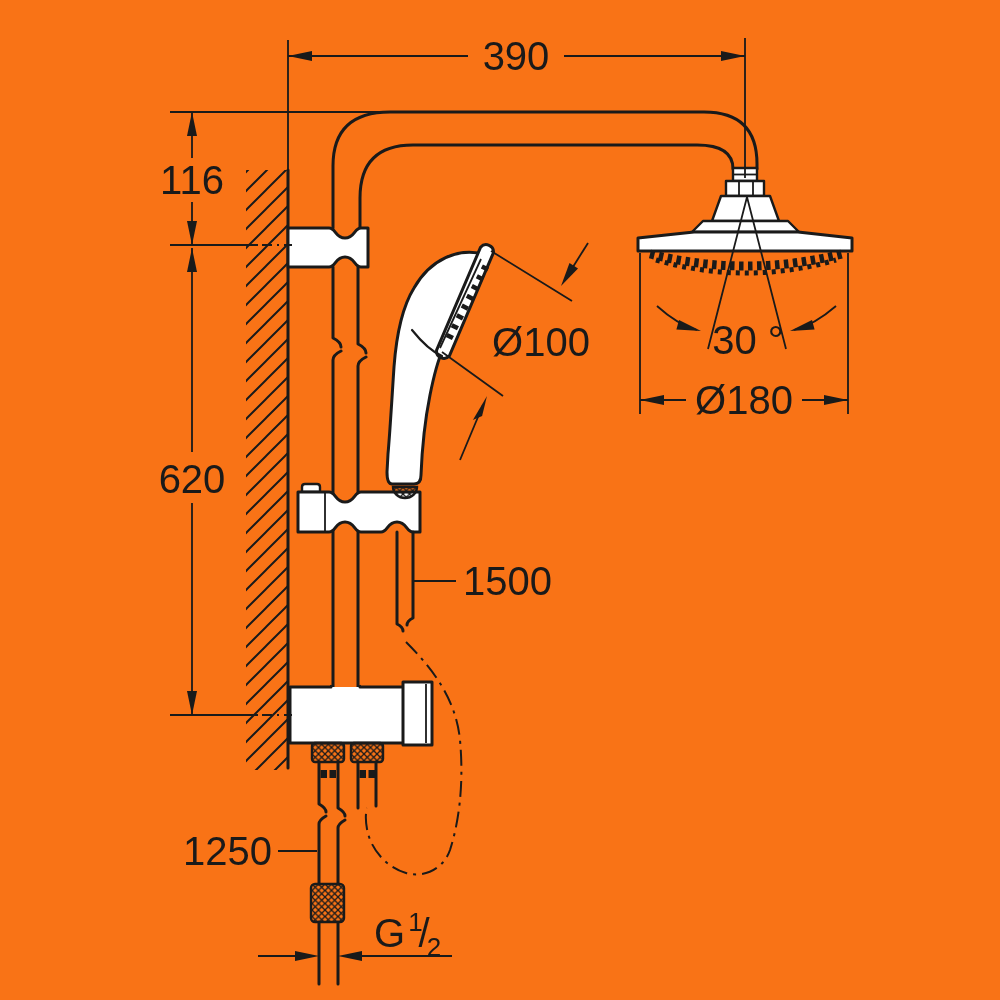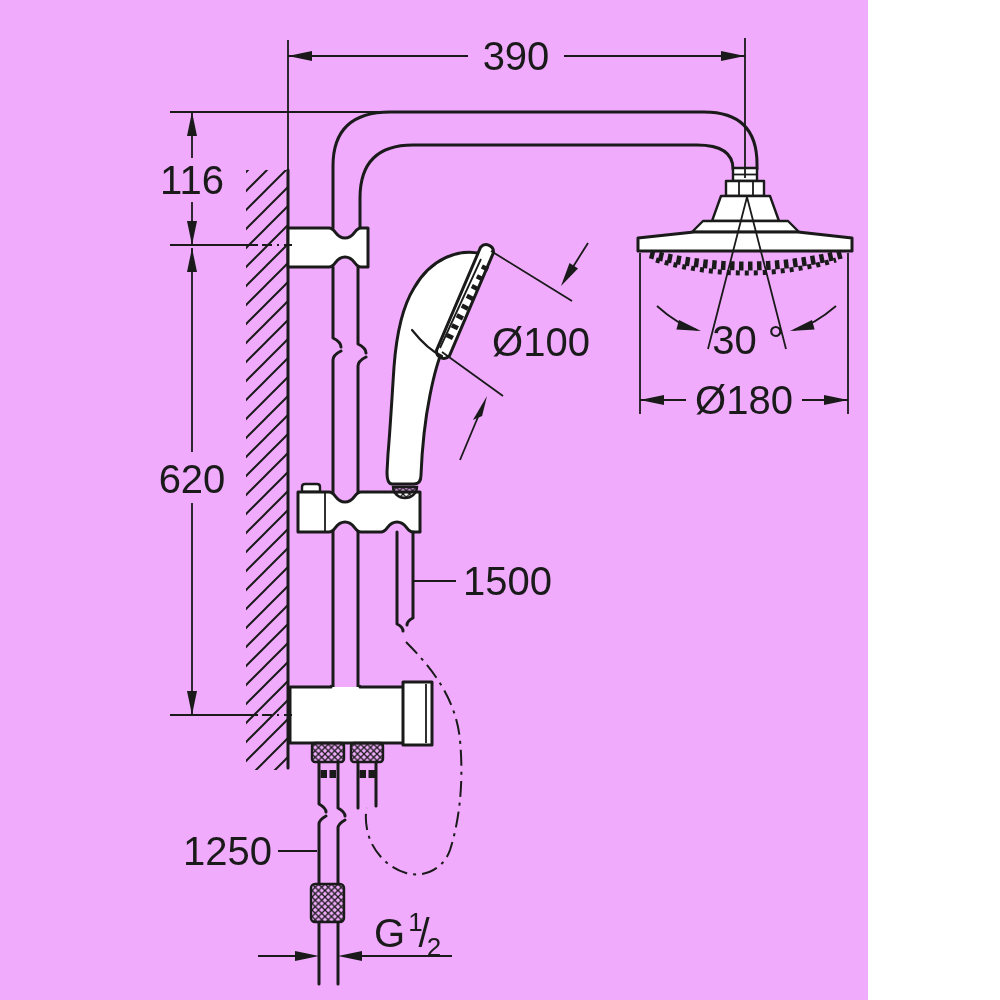--- a/index.html
+++ b/index.html
@@ -1,16 +1,16 @@
 <!DOCTYPE html>
 <html><head>
 <meta charset="utf-8">
 <style>
   html,body{margin:0;padding:0;background:#ffffff;}
-  .stage{width:868px;height:1000px;background:#f0abfc;position:relative;overflow:hidden;}
+  .stage{width:1000px;height:1000px;background:#f97316;position:relative;overflow:hidden;}
   svg{display:block;}
   .obj{stroke:#1a1a1a;stroke-width:3;fill:none;stroke-linecap:round;stroke-linejoin:round;}
   .obj2{stroke:#1a1a1a;stroke-width:2.2;fill:none;stroke-linecap:round;}
   .objf{stroke:#1a1a1a;stroke-width:3;fill:#ffffff;stroke-linejoin:round;}
   .objf2{stroke:#1a1a1a;stroke-width:2.4;fill:#ffffff;stroke-linejoin:round;}
   .knurlf{stroke:#1a1a1a;stroke-width:2.4;fill:url(#knurl);}
   .thin{stroke:#1a1a1a;stroke-width:1.8;fill:none;stroke-linecap:butt;}
   .dashdot{stroke:#1a1a1a;stroke-width:2;fill:none;stroke-dasharray:16 6 3 6;stroke-linecap:butt;}
   .dashshort{stroke:#1a1a1a;stroke-width:1.8;fill:none;stroke-dasharray:10 5 2 5;}
   .arrow{fill:#1a1a1a;stroke:none;}

